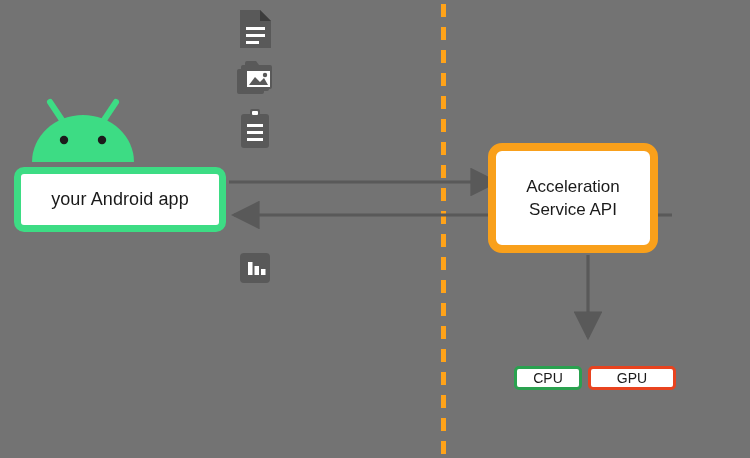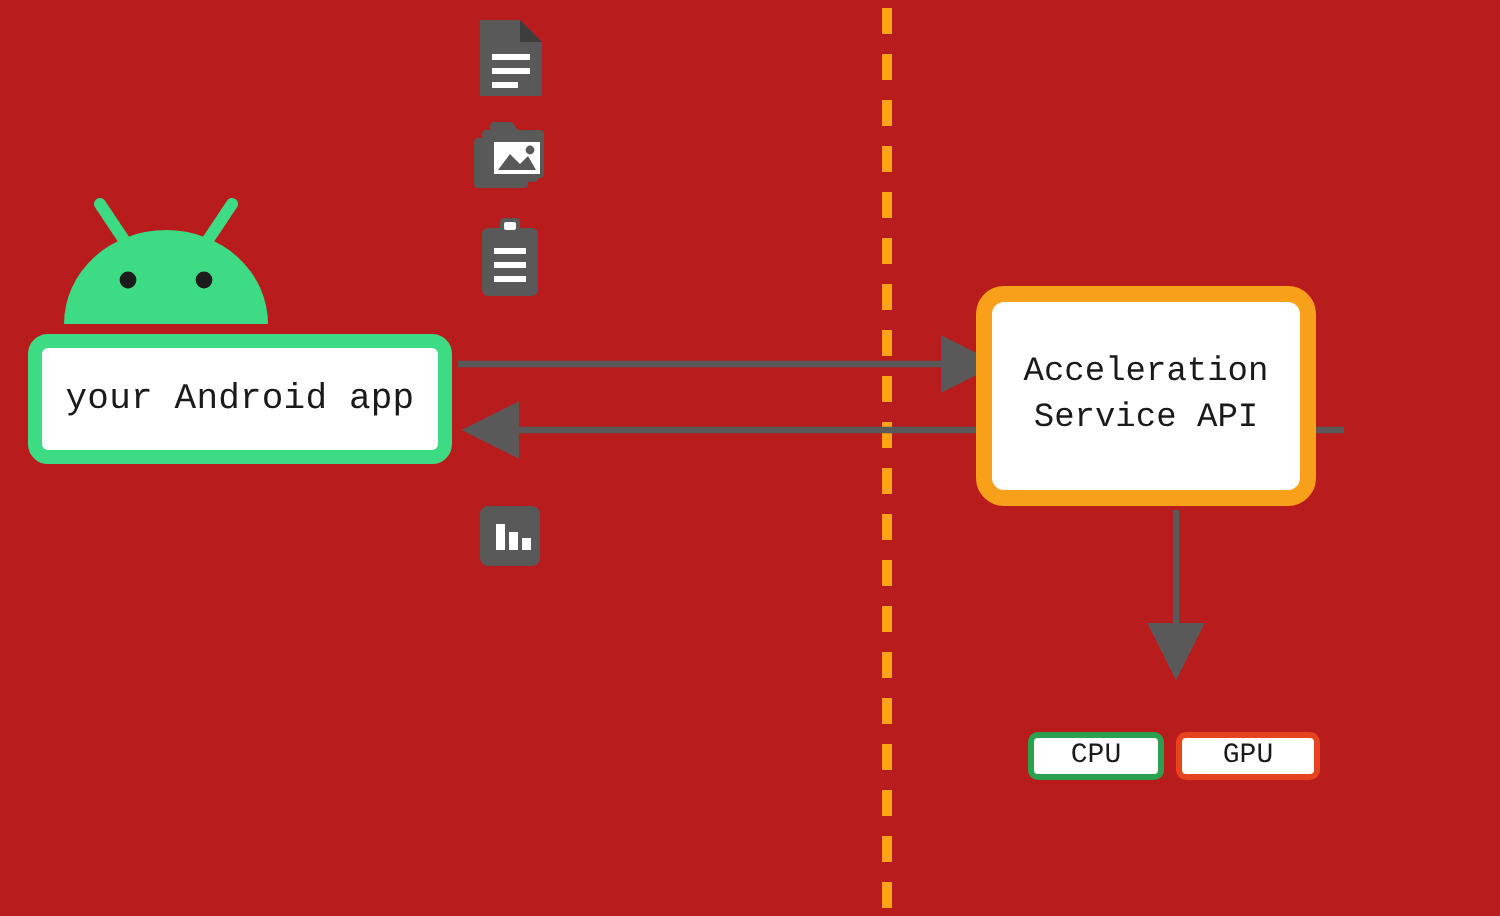--- a/index.html
+++ b/index.html
@@ -4,23 +4,23 @@
 <style>
   html, body {
     margin: 0;
     padding: 0;
     background: #ffffff;
   }
   #canvas {
     position: relative;
     width: 750px;
     height: 458px;
-    background: #b91c1c;
+    background: #737373;
     overflow: hidden;
-    font-family: Liberation Mono, monospace;
+    font-family: Liberation Sans, sans-serif;
   }
 
   
   .android-robot {
     position: absolute;
     left: 24px;
     top: 98px;
     width: 118px;
     height: 72px;
   }
@@ -133,21 +133,21 @@
   }
   .chip-cpu {
     left: 476px;
     top: 366px;
     width: 68px;
     border: 3px solid #2aa14f;
   }
   .chip-gpu {
     left: 550px;
     top: 366px;
-    width: 72px;
+    width: 88px;
     border: 3px solid #e8431f;
   }
 </style>
 </head>
 <body>
 
 <div id="canvas">
 
   <svg class="android-robot" viewBox="0 0 118 72">
     <line x1="26" y1="4" x2="38" y2="22" stroke="#3ddc84" stroke-width="6" stroke-linecap="round"></line>

